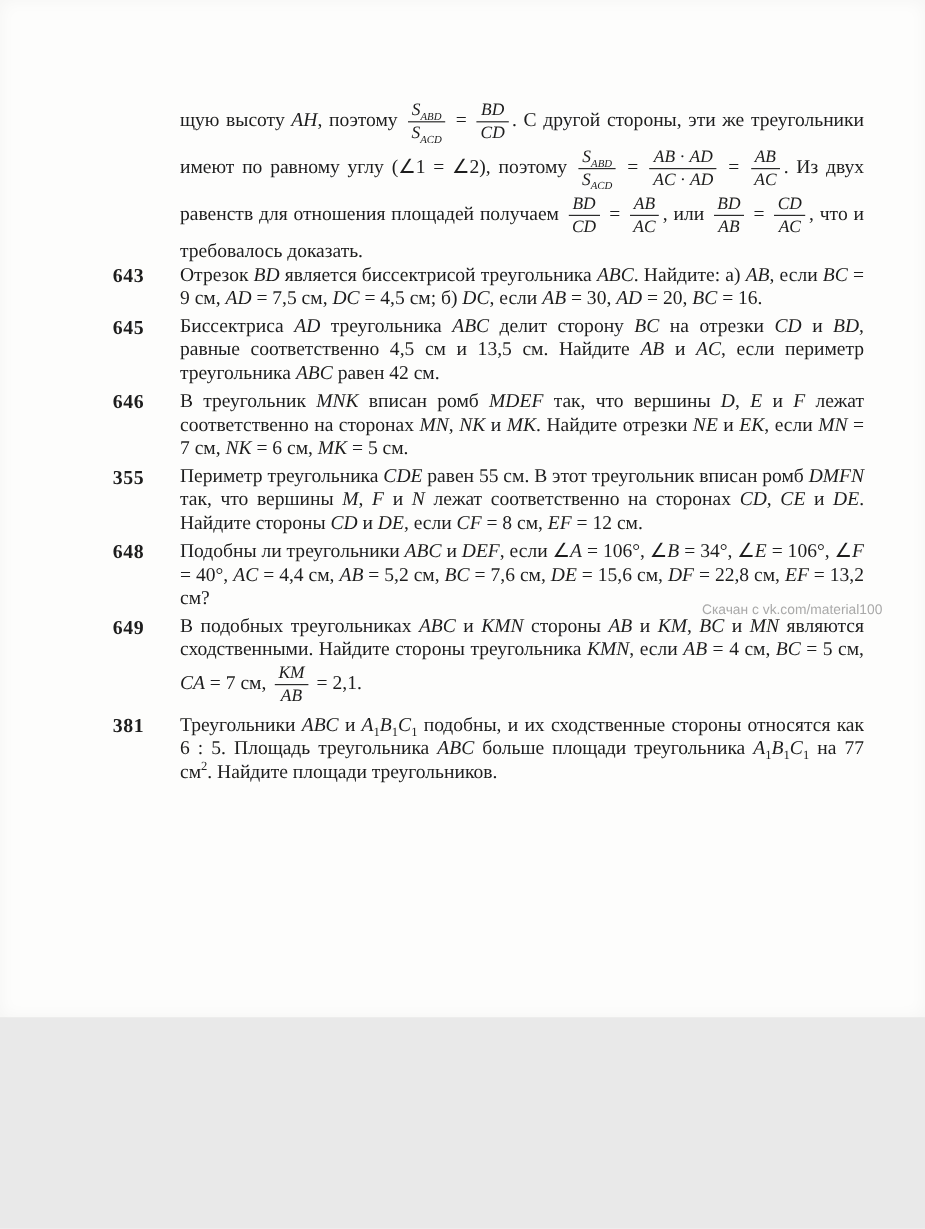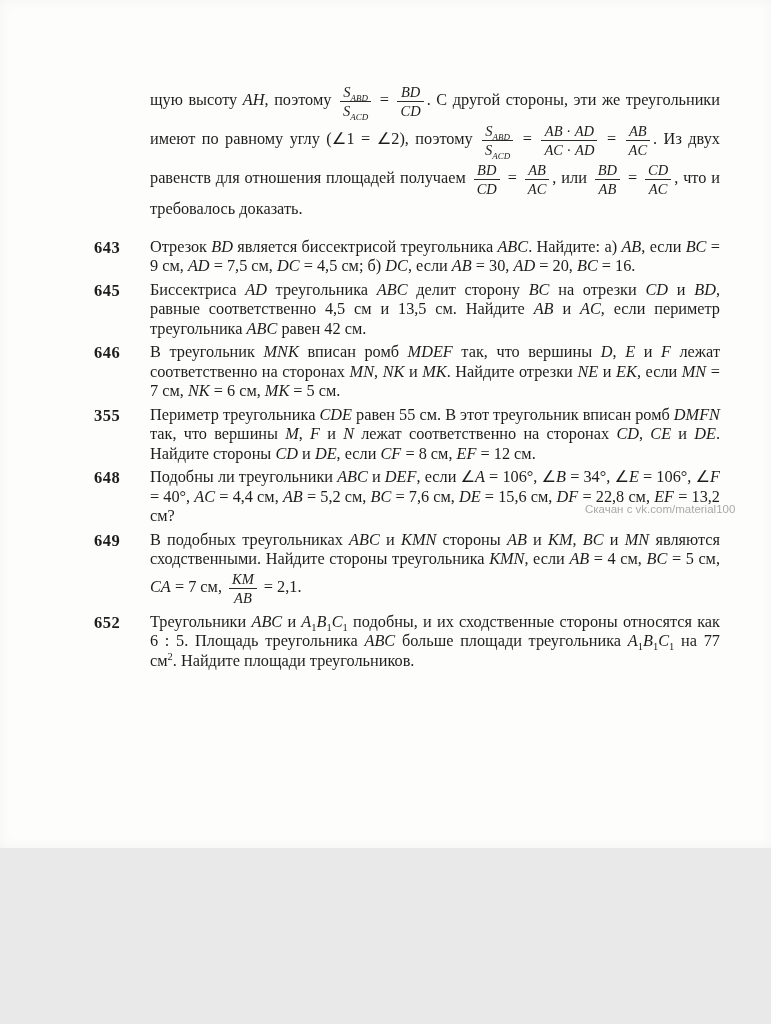--- a/index.html
+++ b/index.html
@@ -10,21 +10,21 @@
     background:#fdfdfc;
     font-family:"Liberation Serif", serif;
     color:#1d1d1d;
     overflow:hidden;
     box-shadow:inset 0 0 14px rgba(0,0,0,0.04);
   }
   .content{position:absolute;left:150px;top:82px;width:570px;}
   .intro{
     font-size:16.3px;line-height:19.5px;text-align:justify;
   }
-  .problems{margin-top:18px;}
+  .problems{}
   .problem{
     position:relative;
     margin-bottom:4px;
     font-size:16.3px;line-height:19.5px;
     text-align:justify;
   }
   .pnum{
     position:absolute;left:-56px;top:1px;width:46px;
     font-weight:700;font-size:16.5px;letter-spacing:.5px;
     text-align:left;
@@ -97,21 +97,21 @@
   </div>
 
   <div class="problem">
     <div class="pnum">649</div>
     <div class="pbody">В подобных треугольниках <span class="mvar">ABC</span> и <span class="mvar">KMN</span> стороны <span class="mvar">AB</span> и <span class="mvar">KM</span>, <span class="mvar">BC</span> и <span class="mvar">MN</span> являются сходственными. Найдите стороны треугольника <span class="mvar">KMN</span>, если <span class="mvar">AB</span> = 4 см, <span class="mvar">BC</span> = 5 см, <span class="mvar">CA</span> = 7 см, <span class="frac"><span class="fn"><span class="mvar">KM</span></span><span class="fd"><span class="mvar">AB</span></span></span> = 2,1.</div>
   </div>
 
 
 
   <div class="problem">
-    <div class="pnum">652</div>
+    <div class="pnum">381</div>
     <div class="pbody">Треугольники <span class="mvar">ABC</span> и <span class="mvar">A</span><sub>1</sub><span class="mvar">B</span><sub>1</sub><span class="mvar">C</span><sub>1</sub> подобны, и их сходственные стороны относятся как 6 : 5. Площадь треугольника <span class="mvar">ABC</span> больше площади треугольника <span class="mvar">A</span><sub>1</sub><span class="mvar">B</span><sub>1</sub><span class="mvar">C</span><sub>1</sub> на 77 см<sup>2</sup>. Найдите площади треугольников.</div>
   </div>
 </div>
   </div>
 
   <div class="watermark">Скачан с vk.com/material100</div>
 
   <div class="footer-num" style="color: rgb(194, 37, 112);">166</div>
 
   <div class="footer-chapter" style="color: rgb(197, 61, 128);">Глава VIII</div>

